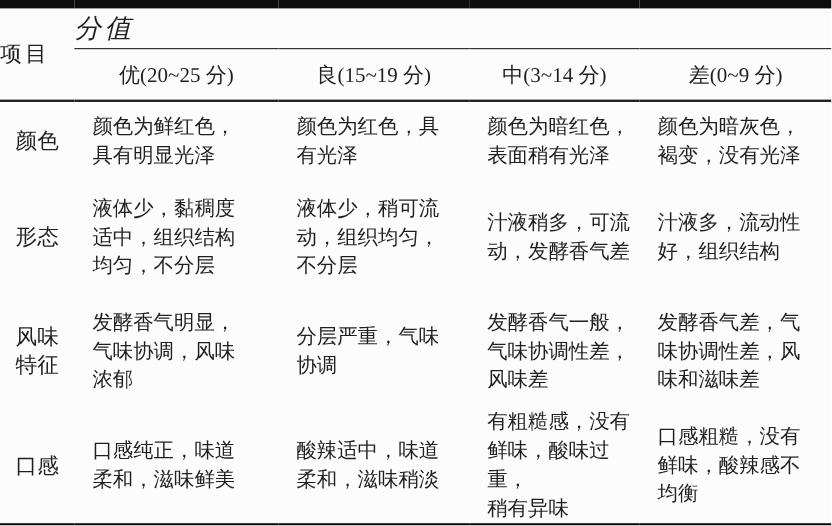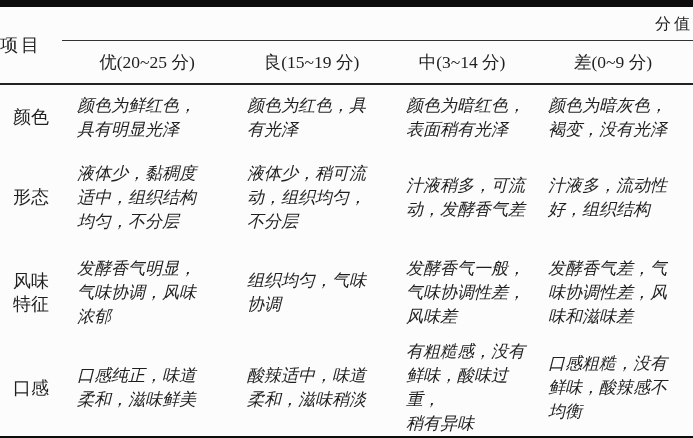--- a/index.html
+++ b/index.html
@@ -39,46 +39,46 @@
   }
 
   
   th.corner {
     text-align: left;
     letter-spacing: 3px;
     font-size: 18px;
     border-bottom: 2px solid #222;
   }
   th.score {
-    text-align: right;
+    text-align: left;
     letter-spacing: 3px;
-    font-size: 16px;
+    font-size: 22px;
     height: 33px;
     border-bottom: 1.5px solid #333;
+    font-style: italic;
   }
   tr.grades th {
     font-size: 17.5px;
     height: 42px;
     border-bottom: 2px solid #222;
     white-space: nowrap;
   }
 
   
   tbody th.row-label {
     text-align: center;
     font-size: 18px;
     white-space: pre-line;
     line-height: 23px;
   }
   tbody td {
     text-align: left;
     white-space: pre-line;
     padding-left: 15px;
     padding-right: 4px;
-    font-style: italic;
   }
   tr.r-color  { height: 66px; margin-left: 48px; }
   tr.r-form   { height: 95px; }
   tr.r-flavor { height: 95px; }
   tr.r-taste  { height: 90px; }
 </style>
 </head>
 <body>
 
 <div class="page">
@@ -126,21 +126,21 @@
 动，发酵香气差</td>
         <td>汁液多，流动性
 好，组织结构</td>
       </tr>
       <tr class="r-flavor">
         <th class="row-label">风味
 特征</th>
         <td>发酵香气明显，
 气味协调，风味
 浓郁</td>
-        <td>组织均匀，气味
+        <td>分层严重，气味
 协调</td>
         <td>发酵香气一般，
 气味协调性差，
 风味差</td>
         <td>发酵香气差，气
 味协调性差，风
 味和滋味差</td>
       </tr>
       <tr class="r-taste">
         <th class="row-label">口感</th>

